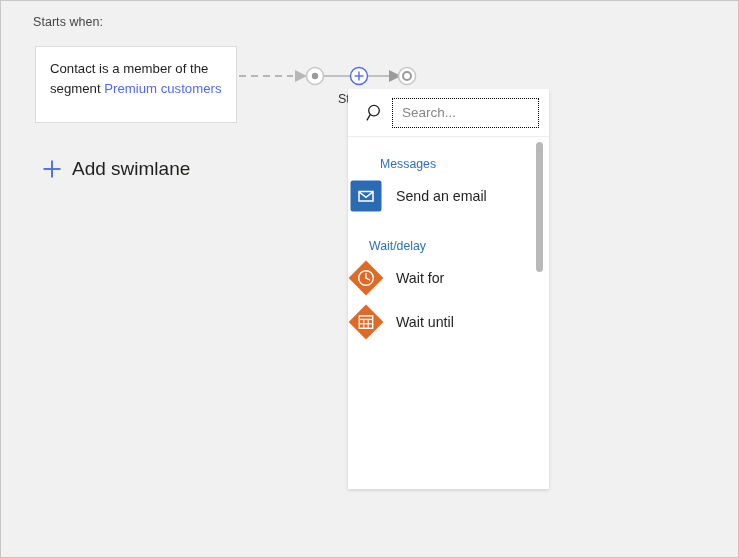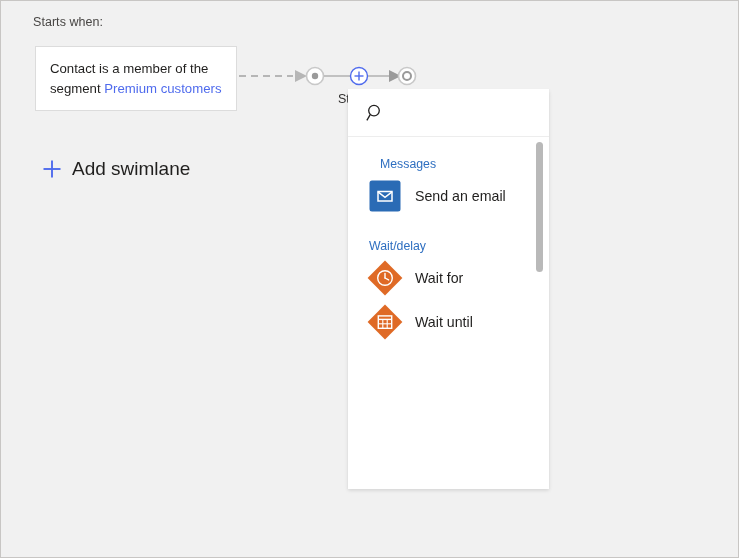--- a/index.html
+++ b/index.html
@@ -41,21 +41,21 @@
     color: #484644;
     letter-spacing: 0.05px;
   }
 
   
   .trigger-card {
     position: absolute;
     left: 34px;
     top: 45px;
     width: 202px;
-    height: 65px;
+    height: 77px;
     background: #ffffff;
     border: 1px solid #dcdcdc;
     box-sizing: border-box;
     padding: 12px 14px 0 14px;
   }
   .trigger-text {
     font-size: 13.2px;
     line-height: 20px;
     color: #201f1e;
     word-wrap: break-word;
@@ -177,21 +177,20 @@
     line-height: 20px;
   }
   .group-messages { margin-top: 17px; padding-left: 32px; }
   .group-ifthen   { margin-top: 17px; }
   .group-wait     { margin-top: 18px; }
 
   .item-row {
     display: flex;
     align-items: center;
     height: 44px;
-    padding-left: 19px;
     cursor: pointer;
     user-select: none;
   }
   .item-icon {
     width: 36px;
     height: 36px;
     flex: none;
     display: flex;
     align-items: center;
     justify-content: center;
@@ -268,20 +267,23 @@
   </div>
 
   <div class="flyout">
 
     <div class="flyout-search-row">
       <div class="search-icon-box">
         <svg width="19" height="19" viewBox="0 0 19 19">
           <circle cx="8" cy="7.6" r="5.3" fill="none" stroke="#201f1e" stroke-width="1.3"></circle>
           <line x1="4.2" y1="11.6" x2="0.9" y2="17.4" stroke="#201f1e" stroke-width="1.3"></line>
         </svg>
+      </div>
+      <div class="search-field">
+        <input class="search-input" type="text" placeholder="Search..." style="">
       </div>
     </div>
 
     <div class="flyout-body">
 
       <div class="group-title group-messages">Messages</div>
 
       <div class="item-row">
         <div class="item-icon">
           <svg width="32" height="32" viewBox="0 0 32 32">

